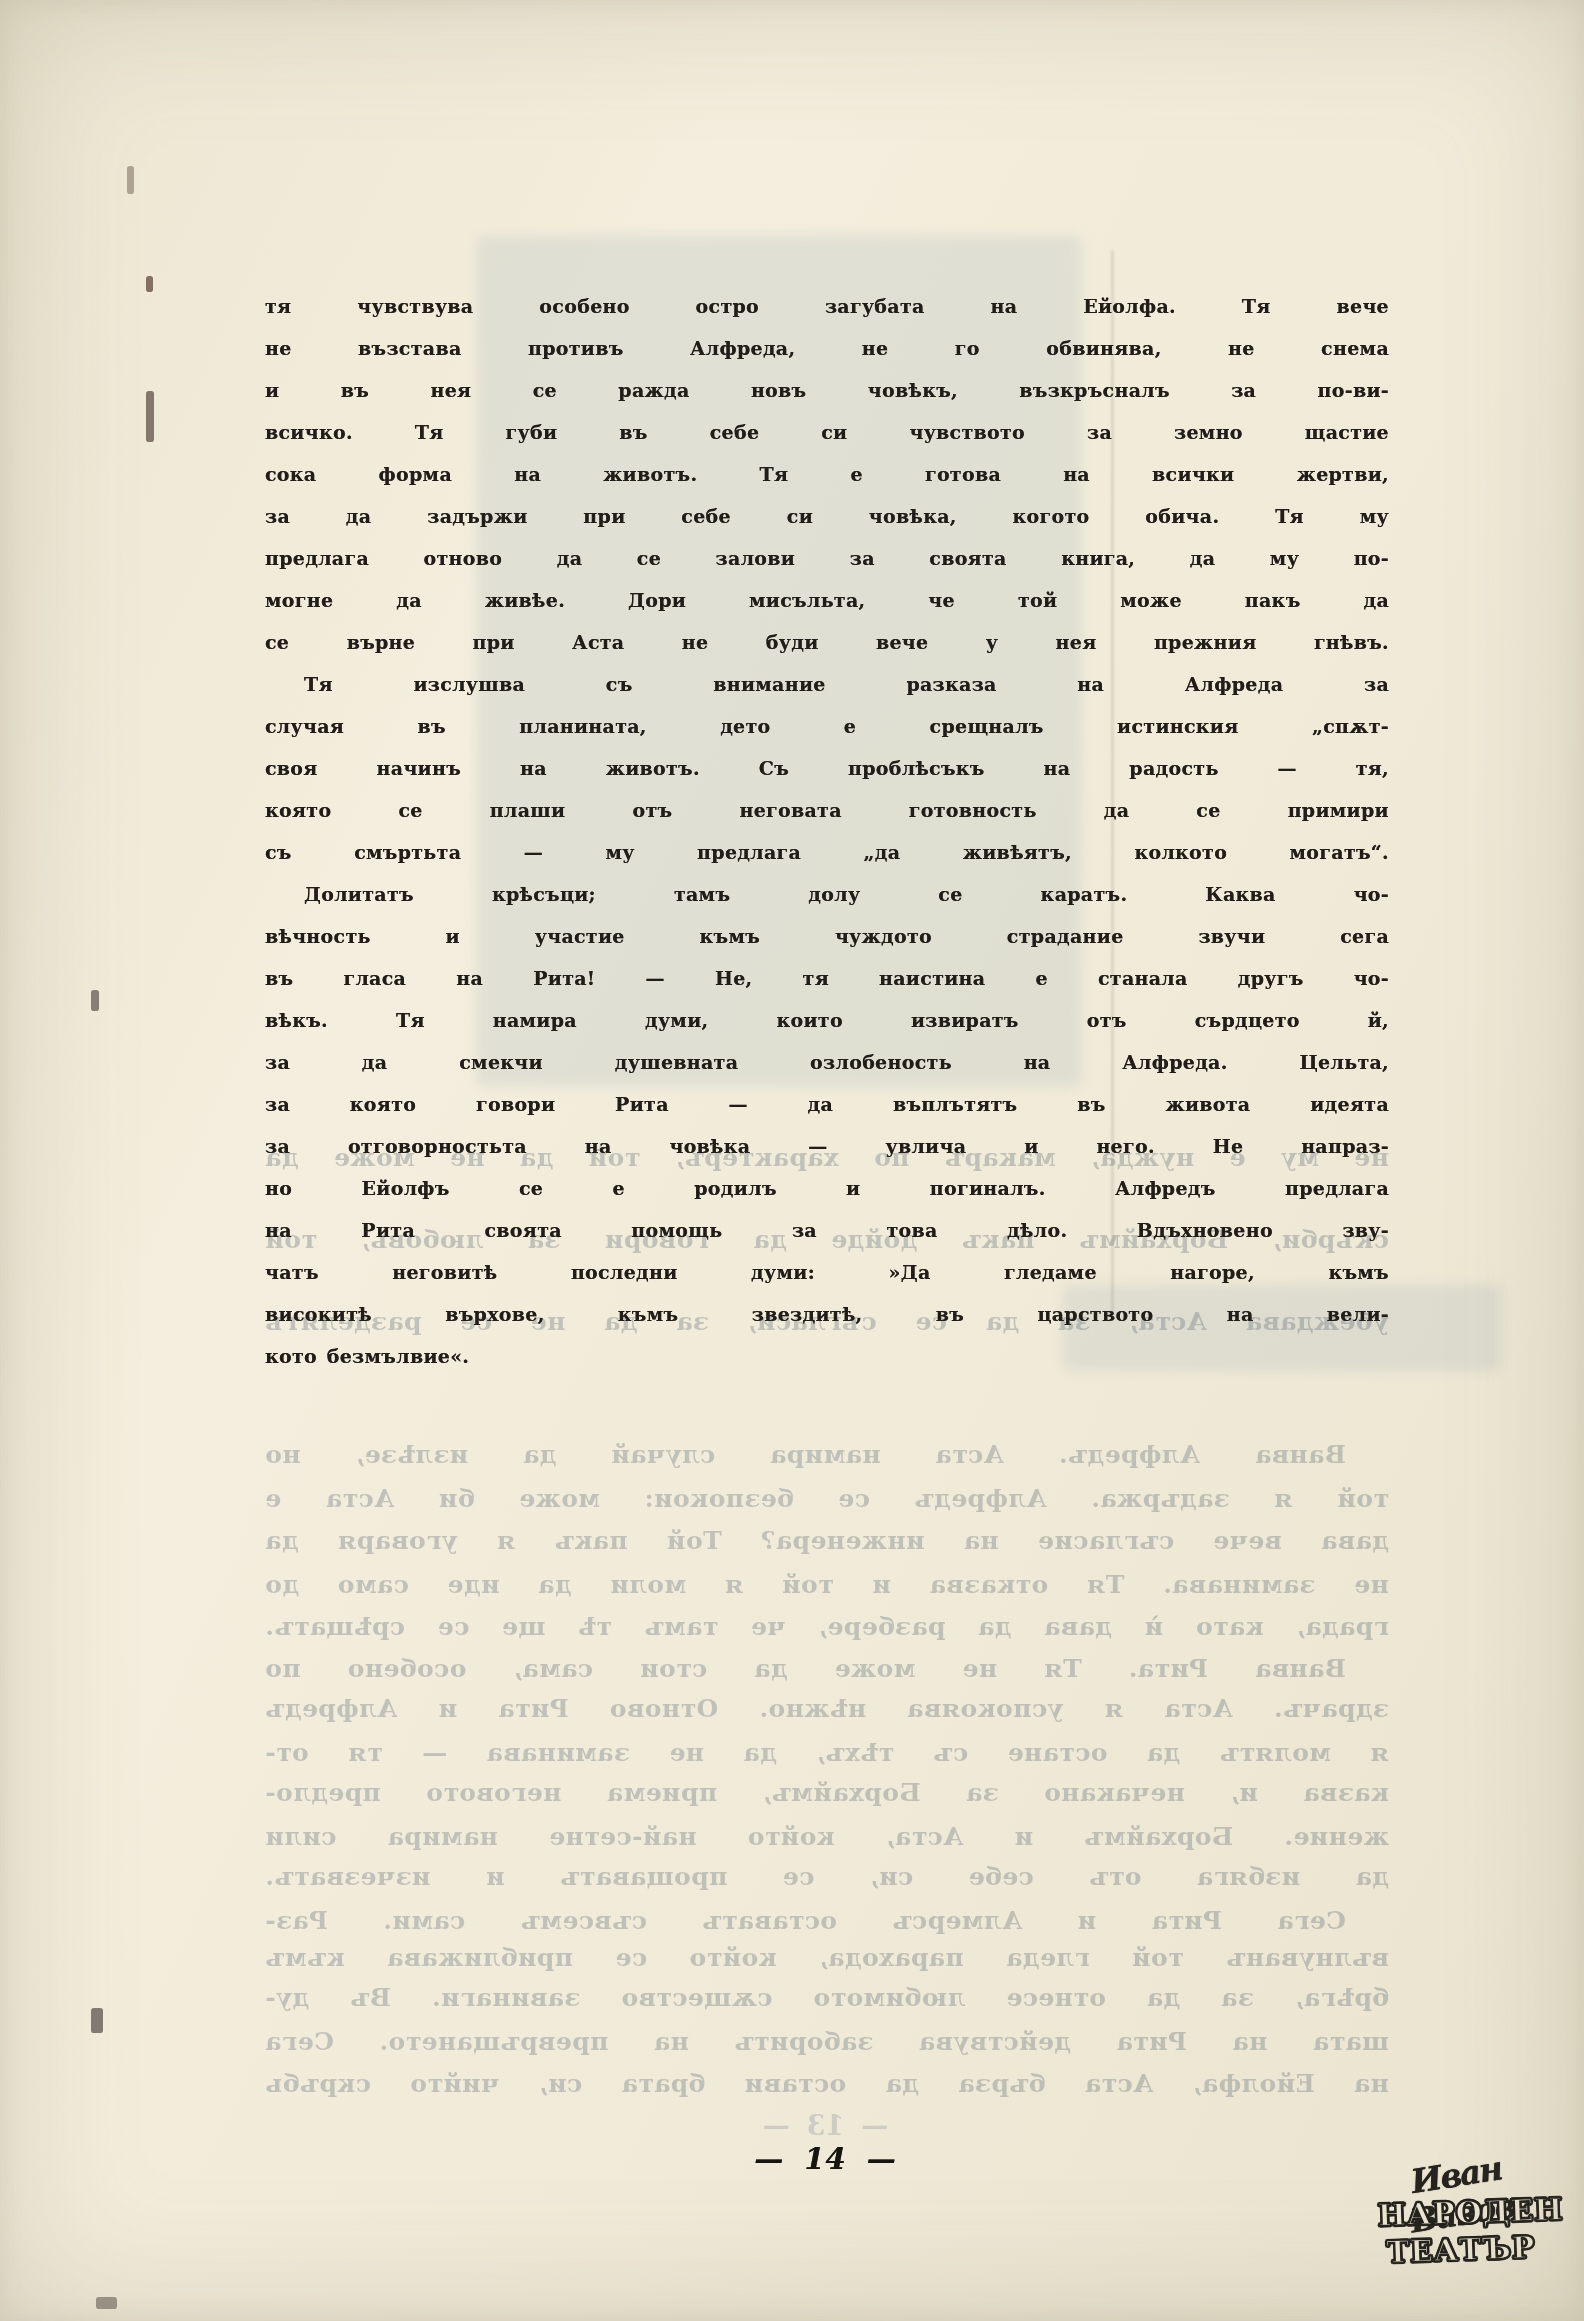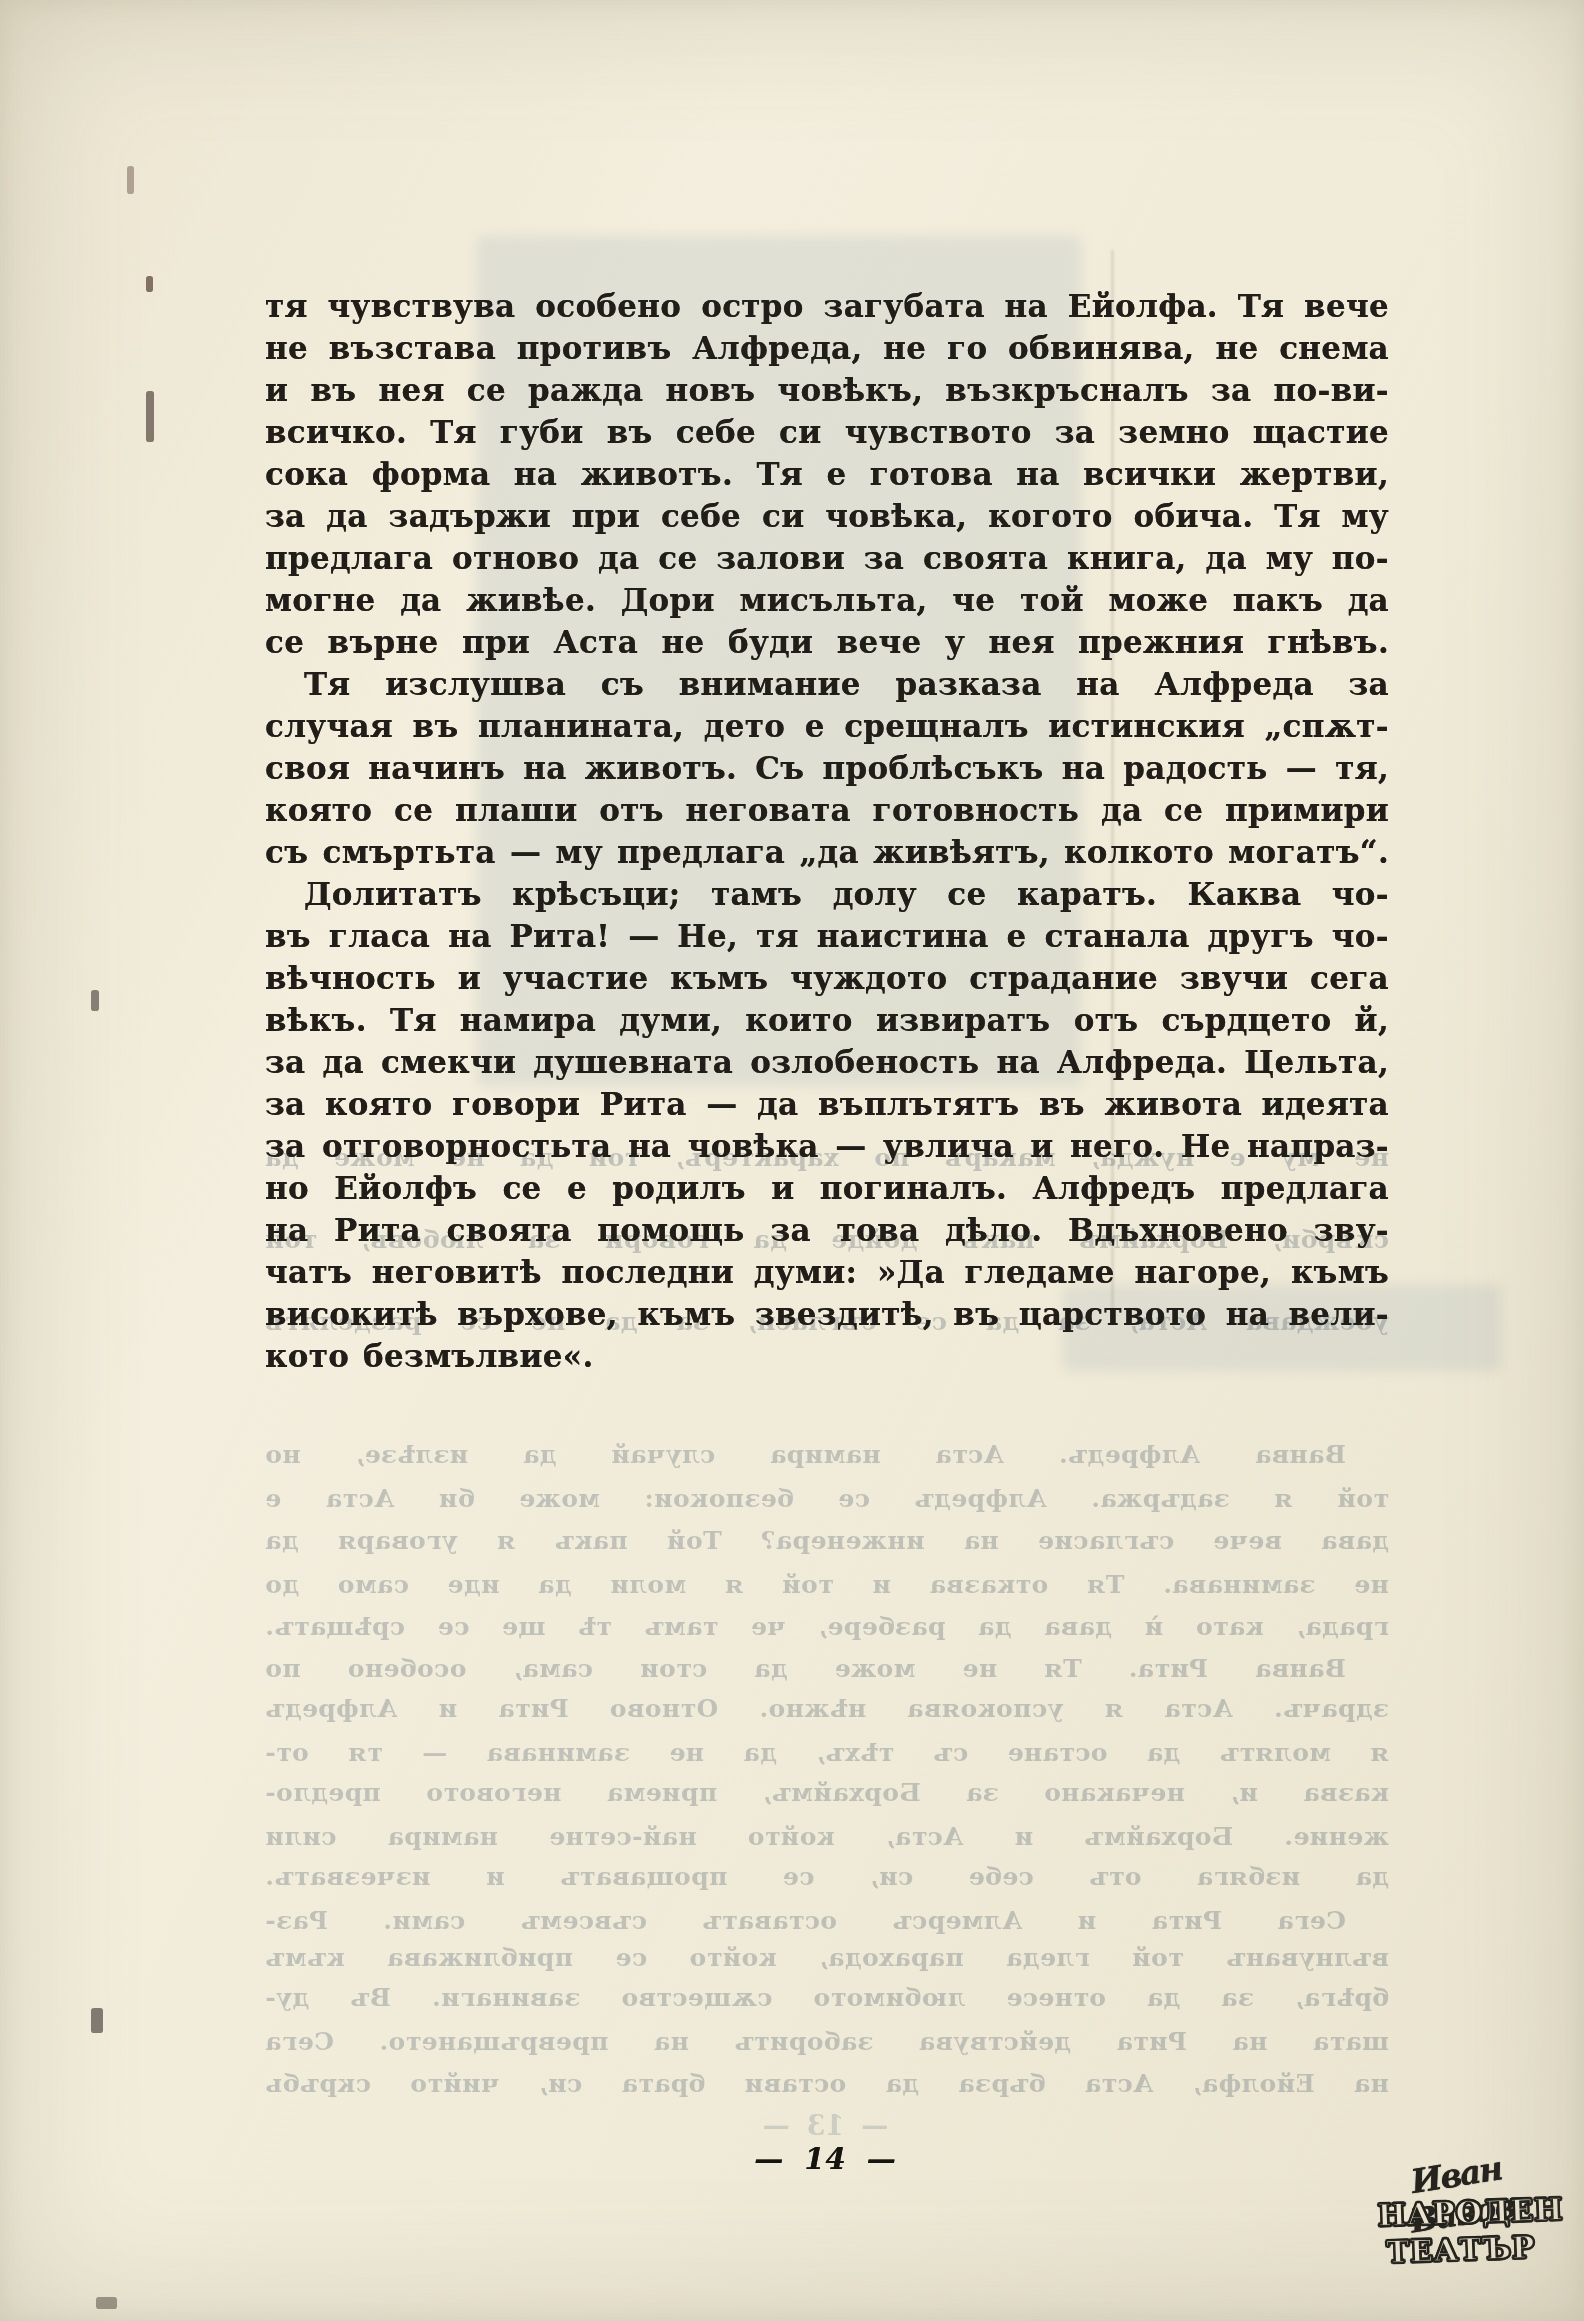--- a/index.html
+++ b/index.html
@@ -24,21 +24,21 @@
   .bline{position:absolute;left:0;right:0;height:41px;line-height:41px;
          font-size:25px;font-weight:700;color:#51626e;letter-spacing:0.4px;word-spacing:2.8px;
          text-align:justify;text-align-last:justify;white-space:nowrap;overflow:hidden;}
   .bline.indent{padding-left:43px;}
   .ghost-pageno{position:absolute;left:751px;top:2105px;width:149px;height:41px;line-height:41px;
          text-align:center;font-size:27px;font-weight:700;color:#8a97a0;opacity:.34;
          transform:scaleX(-1);filter:blur(0.6px);z-index:2;word-spacing:7.5px;}
 
   
   .text-block{position:absolute;left:265px;top:285px;width:1124px;z-index:3;}
-  .line{height:42px;line-height:42px;font-size:31px;font-weight:700;color:#211e19;
+  .line{height:42px;line-height:42px;font-size:19px;font-weight:700;color:#211e19;
         letter-spacing:0.3px;word-spacing:2.8px;text-align:justify;text-align-last:justify;
         white-space:nowrap;overflow:visible;text-shadow:0 0 0.5px rgba(33,30,25,.75);}
   .line.indent{text-indent:39px;}
   .line.short{text-align-last:left;}
 
   .pageno{position:absolute;left:751px;top:2139px;width:149px;height:41px;line-height:41px;
         text-align:center;font-size:29px;font-weight:700;color:#17150f;z-index:4;
         word-spacing:9.3px;letter-spacing:0.9px;text-shadow:0 0 0.5px rgba(23,21,15,.8);font-style:italic;}
 
   
@@ -106,22 +106,22 @@
       <div class="line">за да задържи при себе си човѣка, когото обича. Тя му</div>
       <div class="line">предлага отново да се залови за своята книга, да му по-</div>
       <div class="line">могне да живѣе. Дори мисъльта, че той може пакъ да</div>
       <div class="line">се върне при Аста не буди вече у нея прежния гнѣвъ.</div>
       <div class="line indent">Тя изслушва съ внимание разказа на Алфреда за</div>
       <div class="line">случая въ планината, дето е срещналъ истинския „спѫт-</div>
       <div class="line">своя начинъ на животъ. Съ проблѣсъкъ на радость — тя,</div>
       <div class="line">която се плаши отъ неговата готовность да се примири</div>
       <div class="line">съ смъртьта — му предлага „да живѣятъ, колкото могатъ“.</div>
       <div class="line indent">Долитатъ крѣсъци; тамъ долу се каратъ. Каква чо-</div>
+      <div class="line">вѣчность и участие къмъ чуждото страдание звучи сега</div>
       <div class="line">въ гласа на Рита! — Не, тя наистина е станала другъ чо-</div>
-      <div class="line">вѣчность и участие къмъ чуждото страдание звучи сега</div>
       <div class="line">вѣкъ. Тя намира думи, които извиратъ отъ сърдцето й,</div>
       <div class="line">за да смекчи душевната озлобеность на Алфреда. Цельта,</div>
       <div class="line">за която говори Рита — да въплътятъ въ живота идеята</div>
       <div class="line">за отговорностьта на човѣка — увлича и него. Не напраз-</div>
       <div class="line">но Ейолфъ се е родилъ и погиналъ. Алфредъ предлага</div>
       <div class="line">на Рита своята помощь за това дѣло. Вдъхновено зву-</div>
       <div class="line">чатъ неговитѣ последни думи: »Да гледаме нагоре, къмъ</div>
       <div class="line">високитѣ върхове, къмъ звездитѣ, въ царството на вели-</div>
       <div class="line short">кото безмълвие«.</div>
     </div>

